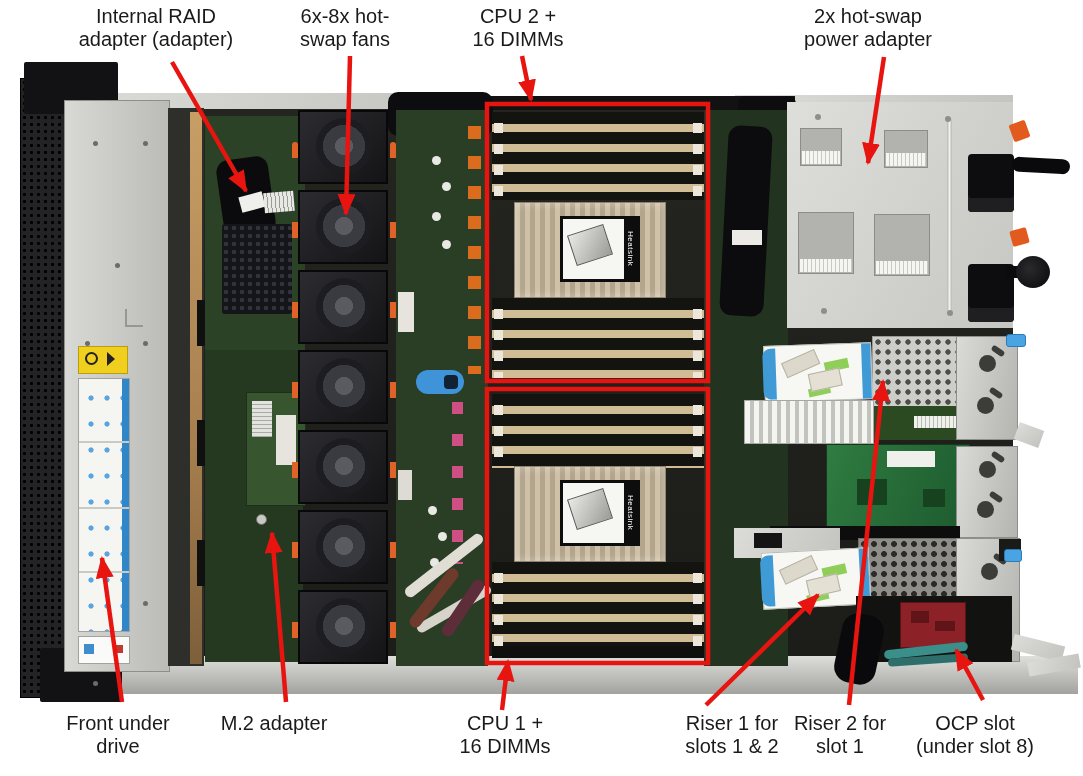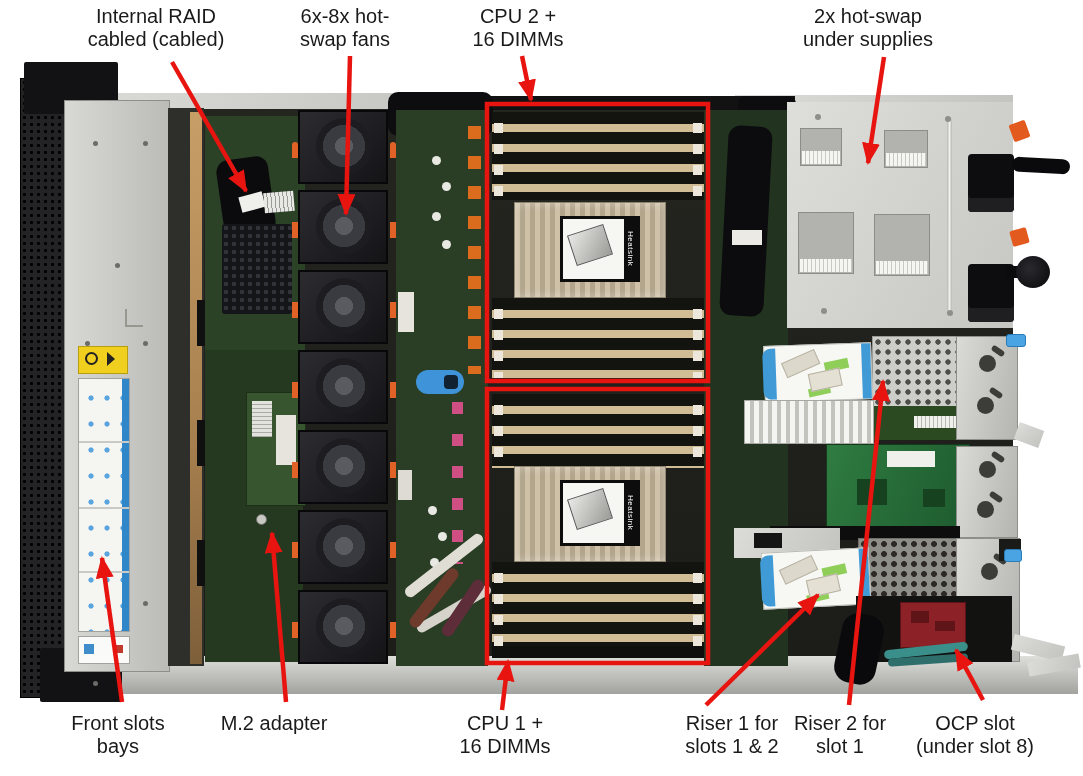--- a/index.html
+++ b/index.html
@@ -246,37 +246,37 @@
       <line x1="286" y1="702" x2="272" y2="533" stroke="#e81410" stroke-width="4.5" marker-end="url(#arrowhead)"></line>
       <line x1="502" y1="710" x2="508" y2="661" stroke="#e81410" stroke-width="4.5" marker-end="url(#arrowhead)"></line>
       <line x1="706" y1="705" x2="818" y2="595" stroke="#e81410" stroke-width="4.5" marker-end="url(#arrowhead)"></line>
       <line x1="849" y1="705" x2="883" y2="381" stroke="#e81410" stroke-width="4.5" marker-end="url(#arrowhead)"></line>
       <line x1="983" y1="700" x2="956" y2="650" stroke="#e81410" stroke-width="4.5" marker-end="url(#arrowhead)"></line>
     </svg>
 
   <div id="callouts">
       <div class="callout" style="left: 156px; top: 5px;">
         <div>Internal RAID</div>
-        <div>cabled (cabled)</div>
+        <div>adapter (adapter)</div>
       </div>
       <div class="callout" style="left: 345px; top: 5px;">
         <div>6x-8x hot-</div>
         <div>swap fans</div>
       </div>
       <div class="callout" style="left: 518px; top: 5px;">
         <div>CPU 2 +</div>
         <div>16 DIMMs</div>
       </div>
       <div class="callout" style="left: 868px; top: 5px;">
         <div>2x hot-swap</div>
-        <div>under supplies</div>
+        <div>power adapter</div>
       </div>
       <div class="callout" style="left: 118px; top: 712px;">
-        <div>Front slots</div>
-        <div>bays</div>
+        <div>Front under</div>
+        <div>drive</div>
       </div>
       <div class="callout" style="left: 274px; top: 712px;">
         <div>M.2 adapter</div>
       </div>
       <div class="callout" style="left: 505px; top: 712px;">
         <div>CPU 1 +</div>
         <div>16 DIMMs</div>
       </div>
       <div class="callout" style="left: 732px; top: 712px;">
         <div>Riser 1 for</div>

